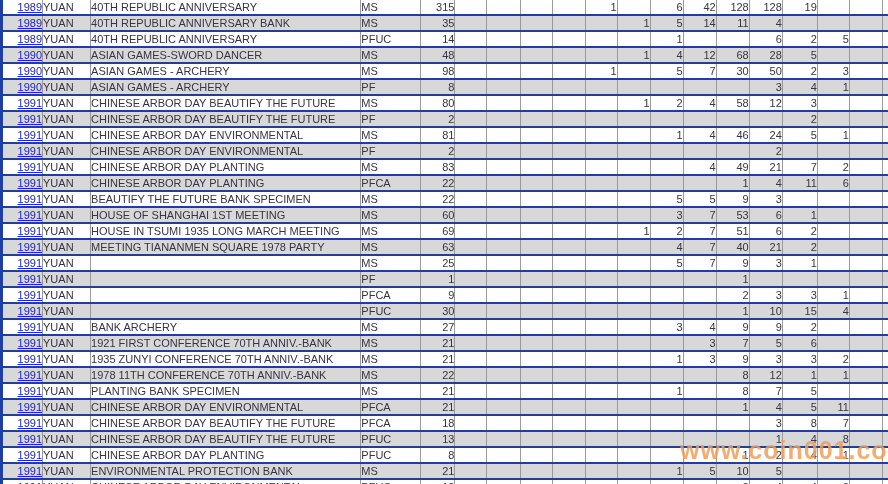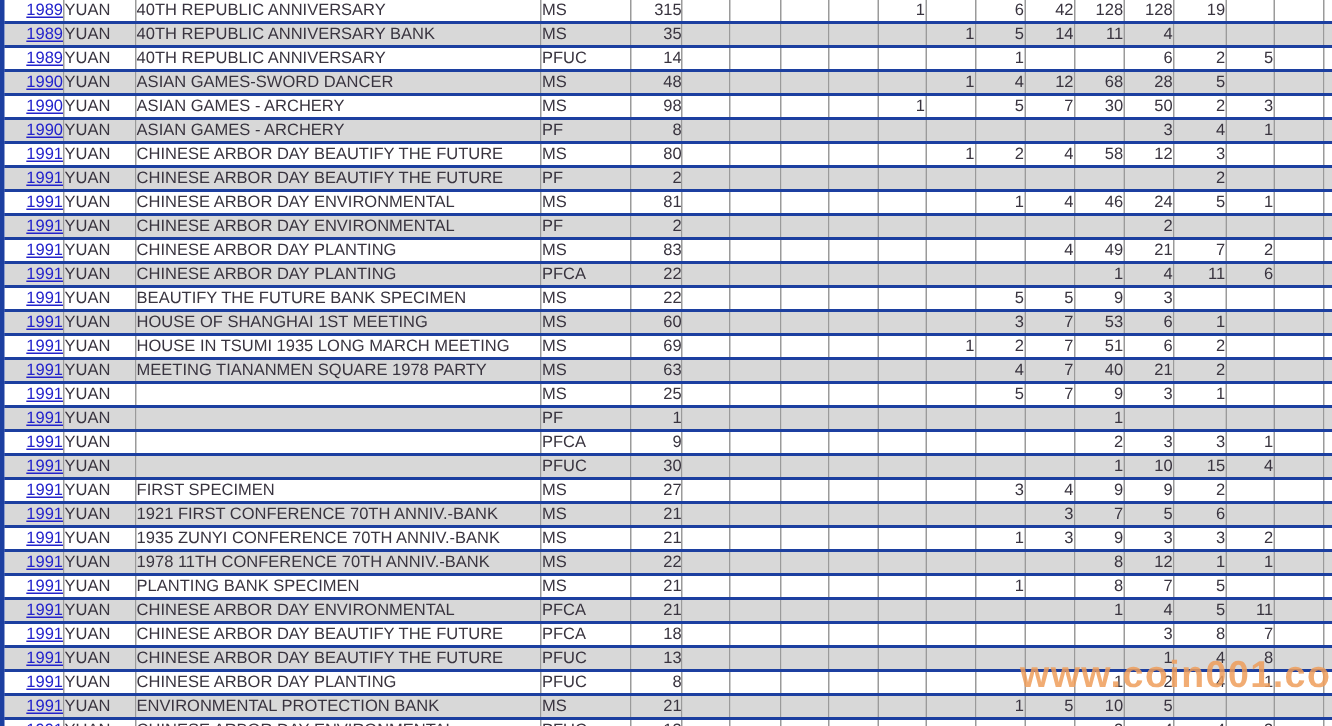--- a/index.html
+++ b/index.html
@@ -489,21 +489,21 @@
     <td class="num">1</td>
     <td class="num">10</td>
     <td class="num">15</td>
     <td class="num">4</td>
     <td class="num"></td>
     <td class="num"></td>
   </tr>
         <tr class="odd">
     <td class="year"><a href="#">1991</a></td>
     <td class="denom">YUAN</td>
-    <td class="desc">FIRST SPECIMEN</td>
+    <td class="desc">BANK ARCHERY</td>
     <td class="grade">MS</td>
     <td class="num">27</td>
     <td class="num"></td>
     <td class="num"></td>
     <td class="num"></td>
     <td class="num"></td>
     <td class="num"></td>
     <td class="num"></td>
     <td class="num">3</td>
     <td class="num">4</td>

